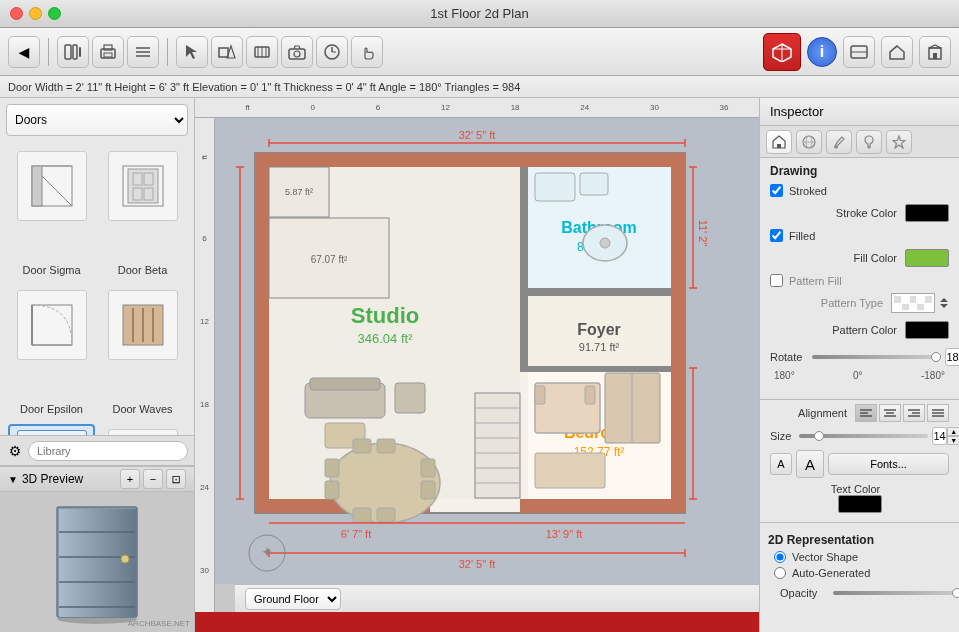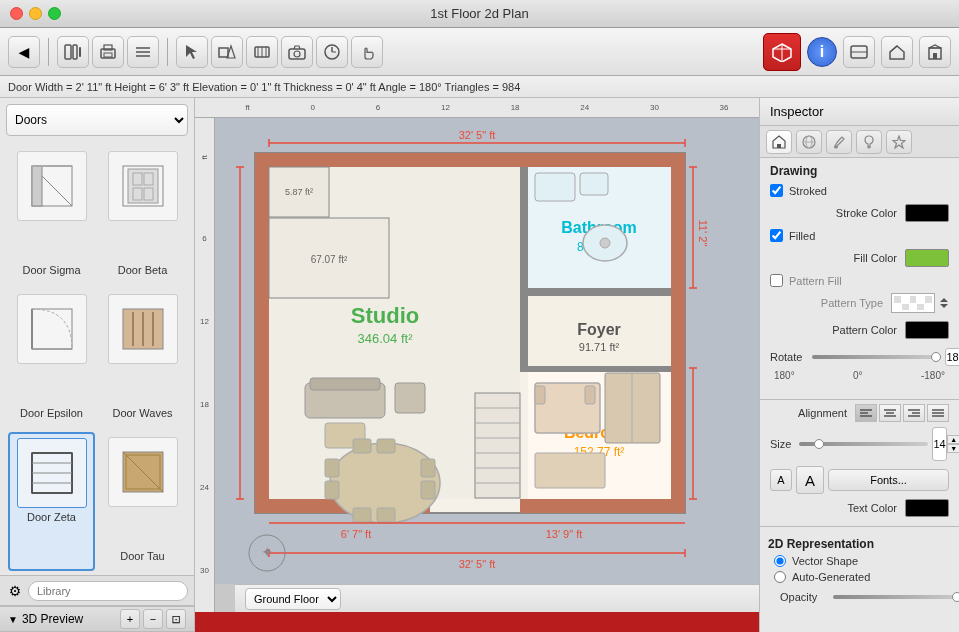--- a/index.html
+++ b/index.html
@@ -92,30 +92,30 @@
     .text-annotations-title { font-size: 12px; font-weight: 700; color: #222; margin: 6px 10px 4px; }
 
     .align-row { display: flex; align-items: center; margin-bottom: 5px; padding: 0 10px; }
     .align-label { flex: 1; font-size: 11px; color: #333; text-align: right; padding-right: 8px; }
     .align-buttons { display: flex; gap: 2px; }
     .align-btn { width: 22px; height: 18px; border: 1px solid #bbb; background: linear-gradient(to bottom, #f5f5f5, #e0e0e0); cursor: pointer; display: flex; align-items: center; justify-content: center; font-size: 10px; }
     .align-btn.active { background: linear-gradient(to bottom, #d0d0d0, #bbb); }
 
     .size-row { display: flex; align-items: center; margin-bottom: 5px; padding: 0 10px; }
     .size-label { font-size: 11px; color: #333; margin-right: 8px; }
-    .size-value { width: 30px; height: 34px; border: 1px solid #bbb; border-radius: 3px; background: #fff; font-size: 11px; text-align: center; display: flex; align-items: center; justify-content: center; margin-left: 4px; }
+    .size-value { width: 30px; height: 18px; border: 1px solid #bbb; border-radius: 3px; background: #fff; font-size: 11px; text-align: center; display: flex; align-items: center; justify-content: center; margin-left: 4px; }
     .size-stepper { display: flex; flex-direction: column; }
     .size-stepper button { width: 14px; height: 9px; font-size: 7px; border: 1px solid #bbb; background: #eee; cursor: pointer; display: flex; align-items: center; justify-content: center; padding: 0; }
 
     .font-row { display: flex; align-items: center; gap: 4px; padding: 0 10px; margin-bottom: 5px; }
     .font-size-a-small { width: 22px; height: 22px; background: linear-gradient(to bottom, #f5f5f5, #e0e0e0); border: 1px solid #bbb; border-radius: 3px; display: flex; align-items: center; justify-content: center; font-size: 11px; cursor: pointer; }
     .font-size-a-large { width: 28px; height: 28px; background: linear-gradient(to bottom, #f5f5f5, #e0e0e0); border: 1px solid #bbb; border-radius: 3px; display: flex; align-items: center; justify-content: center; font-size: 15px; cursor: pointer; }
     .fonts-btn { flex: 1; height: 22px; background: linear-gradient(to bottom, #f5f5f5, #e0e0e0); border: 1px solid #bbb; border-radius: 4px; font-size: 11px; cursor: pointer; display: flex; align-items: center; justify-content: center; }
 
-    .text-color-row { display: flex; align-items: center; margin-bottom: 5px; padding: 0 10px; }
+    .text-color-row { display: flex; align-items: center; margin-bottom: 5px; padding: 0 10px; flex-direction: column; }
     .tc-label { flex: 1; font-size: 11px; color: #333; text-align: right; padding-right: 8px; }
 
     .repr-title { font-size: 12px; font-weight: 700; color: #222; margin: 6px 8px 4px; }
     .repr-option { display: flex; align-items: center; gap: 6px; padding: 0 14px; margin-bottom: 4px; }
     .repr-option input[type=radio] { width: 12px; height: 12px; }
     .repr-option label { font-size: 11px; color: #333; }
 
     .opacity-row { display: flex; align-items: center; padding: 0 10px; margin-bottom: 6px; }
     .opacity-label { font-size: 11px; color: #333; margin-right: 8px; }
 
@@ -343,20 +343,45 @@
 
     <div class="preview-section">
       <div class="preview-header">
         <span class="preview-arrow">▼</span>
         <span class="preview-label">3D Preview</span>
         <div class="preview-controls">
           <div class="preview-btn">+</div>
           <div class="preview-btn">−</div>
           <div class="preview-btn">⊡</div>
         </div>
+      </div>
+      <div class="preview-content">
+
+        <svg width="120" height="130" viewBox="0 0 120 130">
+
+          <ellipse cx="60" cy="122" rx="40" ry="5" fill="rgba(0,0,0,0.2)"></ellipse>
+
+          <rect x="20" y="10" width="80" height="110" rx="2" fill="#8899aa" stroke="#667788" stroke-width="1.5"></rect>
+
+          <rect x="22" y="12" width="78" height="108" rx="1" fill="url(#doorGrad)"></rect>
+          <defs>
+            <linearGradient id="doorGrad" x1="0%" y1="0%" x2="100%" y2="0%">
+              <stop offset="0%" style="stop-color:#aabbcc;stop-opacity:1"></stop>
+              <stop offset="100%" style="stop-color:#667788;stop-opacity:1"></stop>
+            </linearGradient>
+          </defs>
+
+          <line x1="22" y1="35" x2="98" y2="35" stroke="#556677" stroke-width="1.5"></line>
+          <line x1="22" y1="60" x2="98" y2="60" stroke="#556677" stroke-width="1.5"></line>
+          <line x1="22" y1="85" x2="98" y2="85" stroke="#556677" stroke-width="1.5"></line>
+          <line x1="22" y1="110" x2="98" y2="110" stroke="#556677" stroke-width="1.5"></line>
+
+          <circle cx="88" cy="62" r="4" fill="#ddcc88" stroke="#aa9944" stroke-width="1"></circle>
+        </svg>
+        <div class="archicad-logo">ARCHBASE.NET</div>
       </div>
     </div>
   </div>
 
   <div class="floor-plan-area">
 
     <div class="ruler-top">
       <span style="font-size:8px; color:#555; position:absolute; left:20px; display:flex; gap:0; width:calc(100% - 20px); justify-content:space-around;">
         <span>ft</span>
         <span>0</span>

